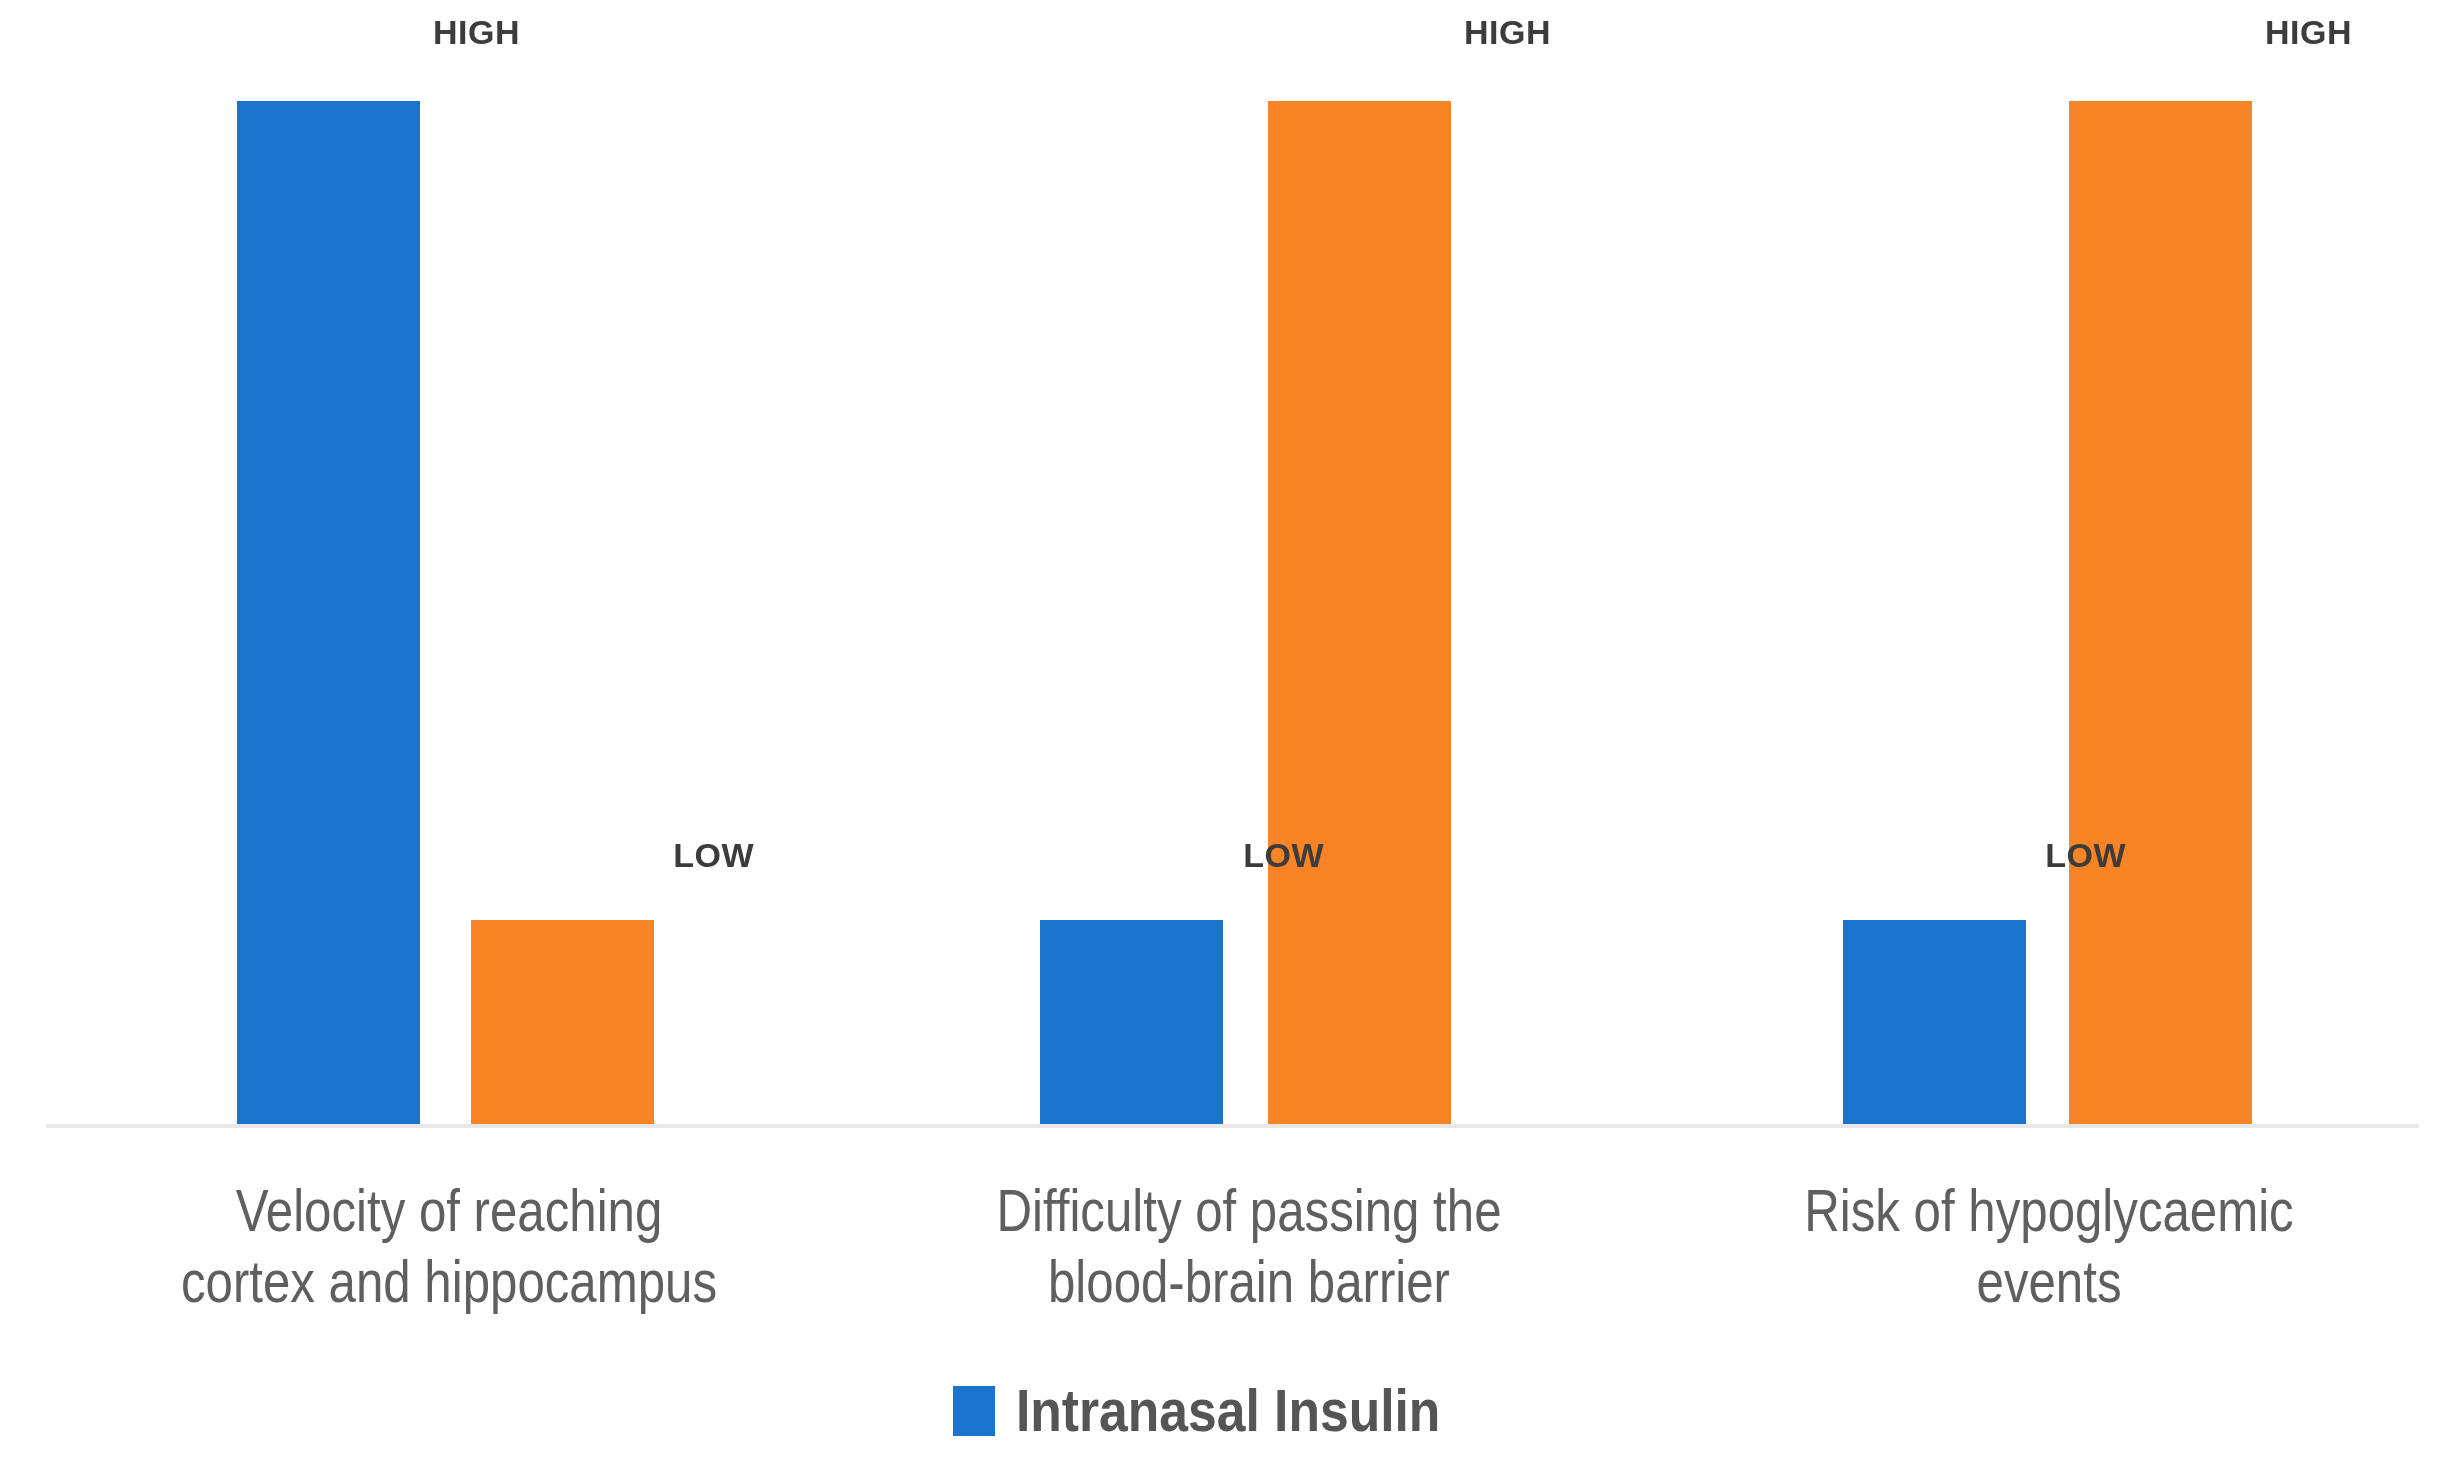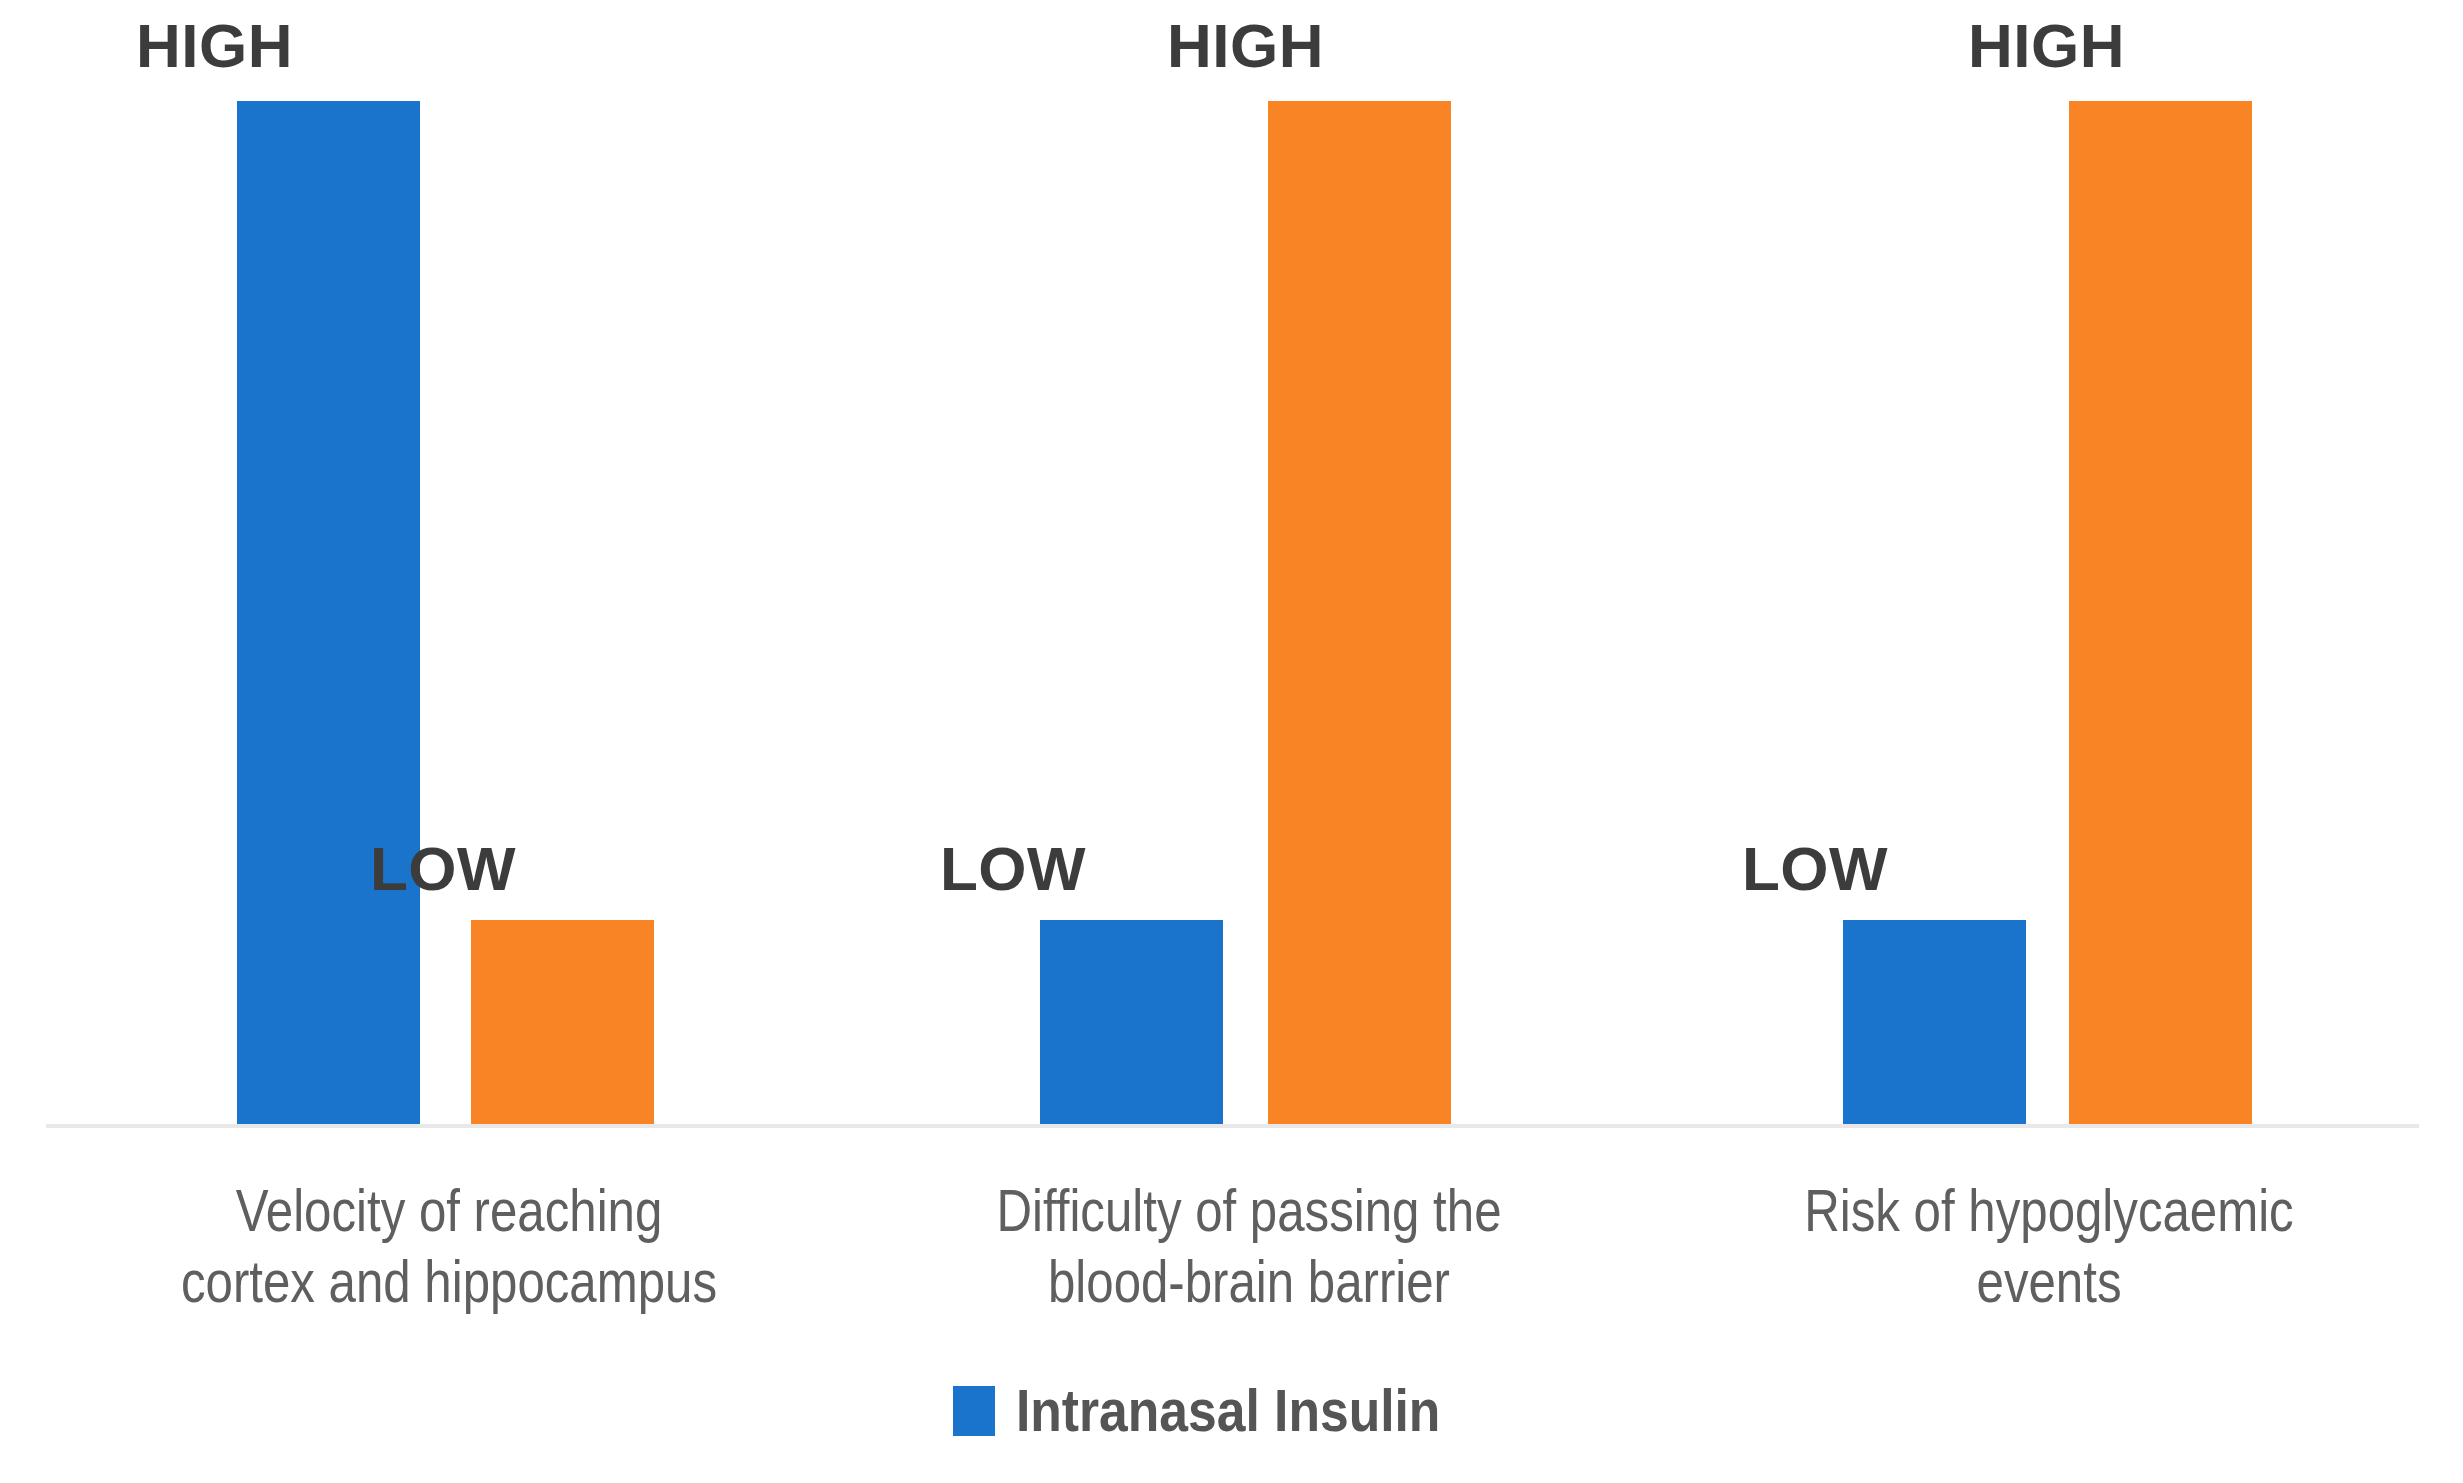--- a/index.html
+++ b/index.html
@@ -44,22 +44,22 @@
     position: absolute;
     bottom: 359px; 
   }
 
   .bar-blue { background: #1b74cc; }
   .bar-orange { background: #f98425; }
 
   
   .value-label {
     position: absolute;
-    text-align: left;
-    font-size: 62px;
+    text-align: right;
+    font-size: 34px;
     font-weight: bold;
     color: #3c3c3c;
     letter-spacing: 0.5px;
     line-height: 1;
     font-family: "Liberation Sans", "DejaVu Sans", sans-serif;
   }
 
   
   .cat-label {
     position: absolute;

